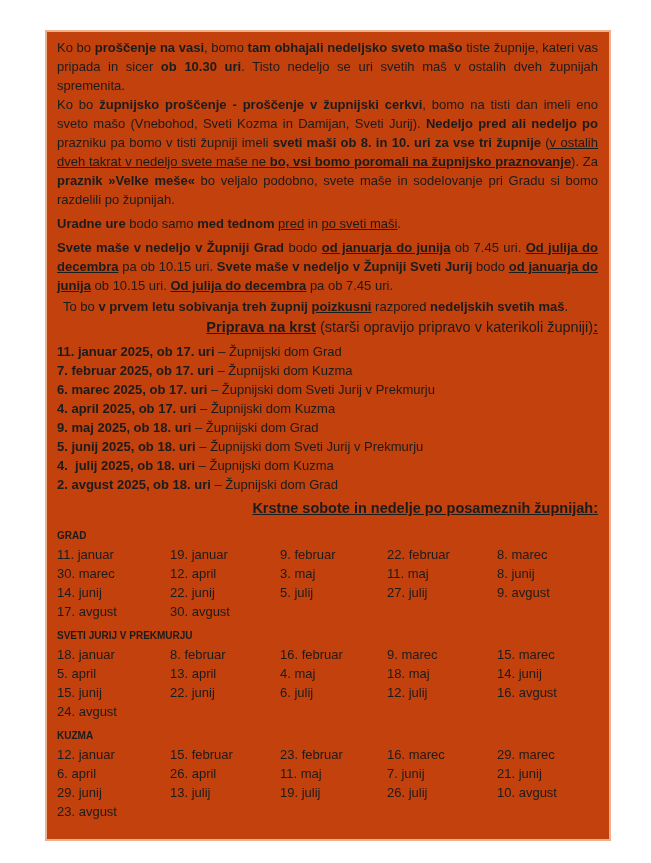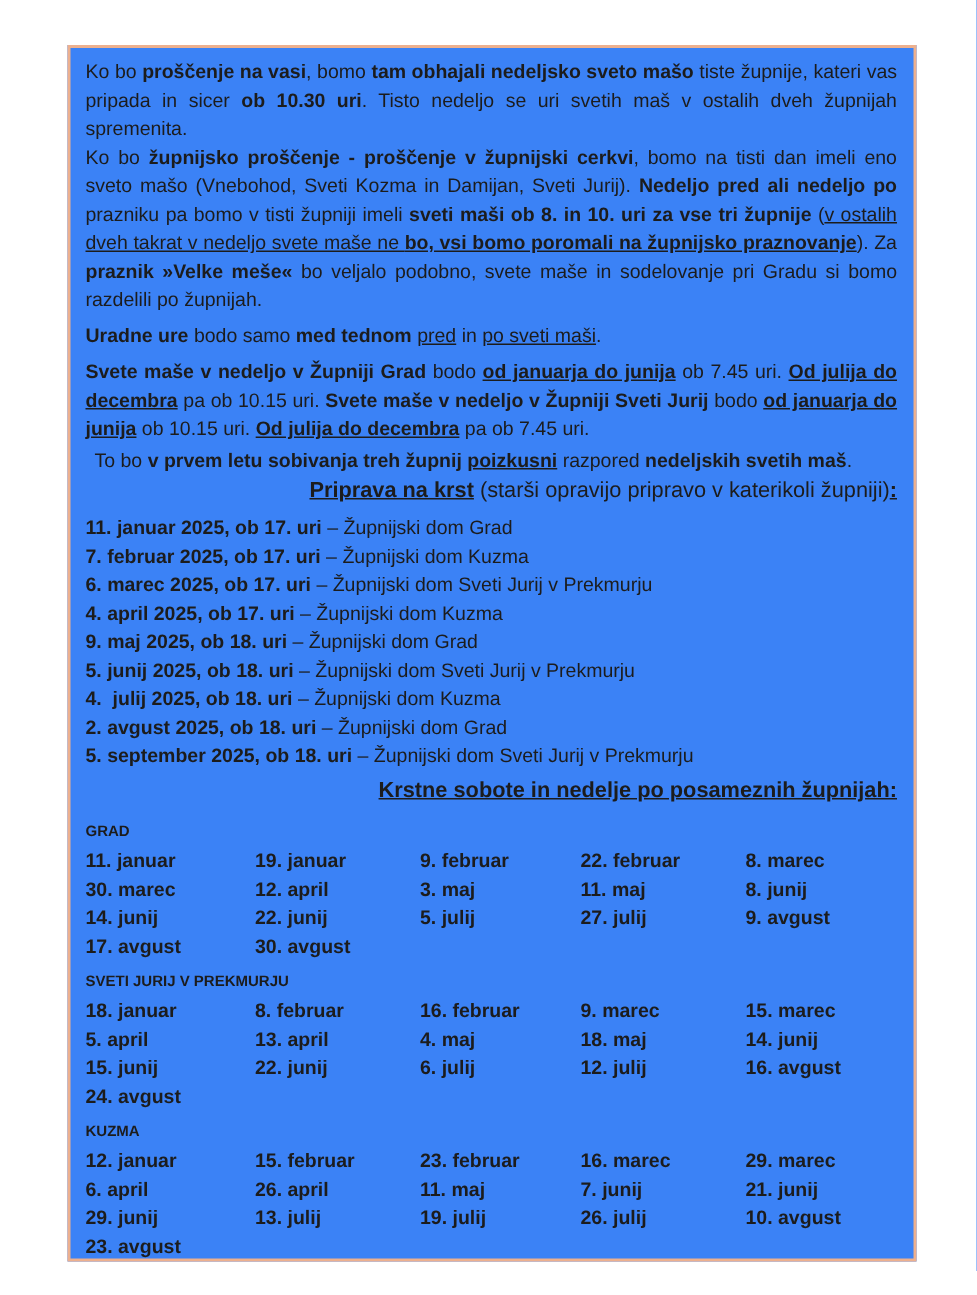--- a/index.html
+++ b/index.html
@@ -12,21 +12,21 @@
     color: #1c1c1c;
     position: relative;
   }
   .frame {
     position: absolute;
     left: 45px; top: 30px;
     width: 566px; height: 811px;
     border: 2px solid var(--frame-color);
     padding: 6px 11px 0 10px;
     overflow: hidden;
-    background: #3b82f6;
+    background: #c2410c;
   }
   .para {
     font-size: 13px;
     line-height: 19px;
     margin: 0 0 5px 0;
   }
   .para.tight { margin-bottom: 0; }
   .para.justify { text-align: justify; }
   .para.small-gap { margin-bottom: 2px; }
   .para.indent { padding-left: 6px; }
@@ -52,21 +52,20 @@
   }
   .parish { margin: 0 0 5px 0; }
   .parish-title {
     font-weight: bold;
     font-size: 10px;
     line-height: 19px;
   }
   .dates-grid {
     display: grid;
     grid-template-columns: 113px 110px 107px 110px 1fr;
-    font-weight: bold;
   }
   .date-cell {
     font-size: 13px;
     line-height: 19px;
   }
 </style>
 </head>
 <body>
 
 <div class="frame">
@@ -81,21 +80,20 @@
 
   <div class="krst-list">
       <div class="krst-item"><span class="b">11. januar 2025, ob 17. uri</span><span> – Župnijski dom Grad</span></div>
       <div class="krst-item"><span class="b">7. februar 2025, ob 17. uri</span><span> – Župnijski dom Kuzma</span></div>
       <div class="krst-item"><span class="b">6. marec 2025, ob 17. uri</span><span> – Župnijski dom Sveti Jurij v Prekmurju</span></div>
       <div class="krst-item"><span class="b">4. april 2025, ob 17. uri</span><span> – Župnijski dom Kuzma</span></div>
       <div class="krst-item"><span class="b">9. maj 2025, ob 18. uri</span><span> – Župnijski dom Grad</span></div>
       <div class="krst-item"><span class="b">5. junij 2025, ob 18. uri</span><span> – Župnijski dom Sveti Jurij v Prekmurju</span></div>
       <div class="krst-item"><span class="b">4.  julij 2025, ob 18. uri</span><span> – Župnijski dom Kuzma</span></div>
       <div class="krst-item"><span class="b">2. avgust 2025, ob 18. uri</span><span> – Župnijski dom Grad</span></div>
-      <div class="krst-item"><span class="b">5. september 2025, ob 18. uri</span><span> – Župnijski dom Sveti Jurij v Prekmurju</span></div>
     </div>
 
   <h2 class="center-heading bu">Krstne sobote in nedelje po posameznih župnijah:</h2>
 
   <section class="parish">
     <div class="parish-title">GRAD</div>
     <div class="dates-grid">
         <div class="date-cell">11. januar</div>
         <div class="date-cell">19. januar</div>
         <div class="date-cell">9. februar</div>

